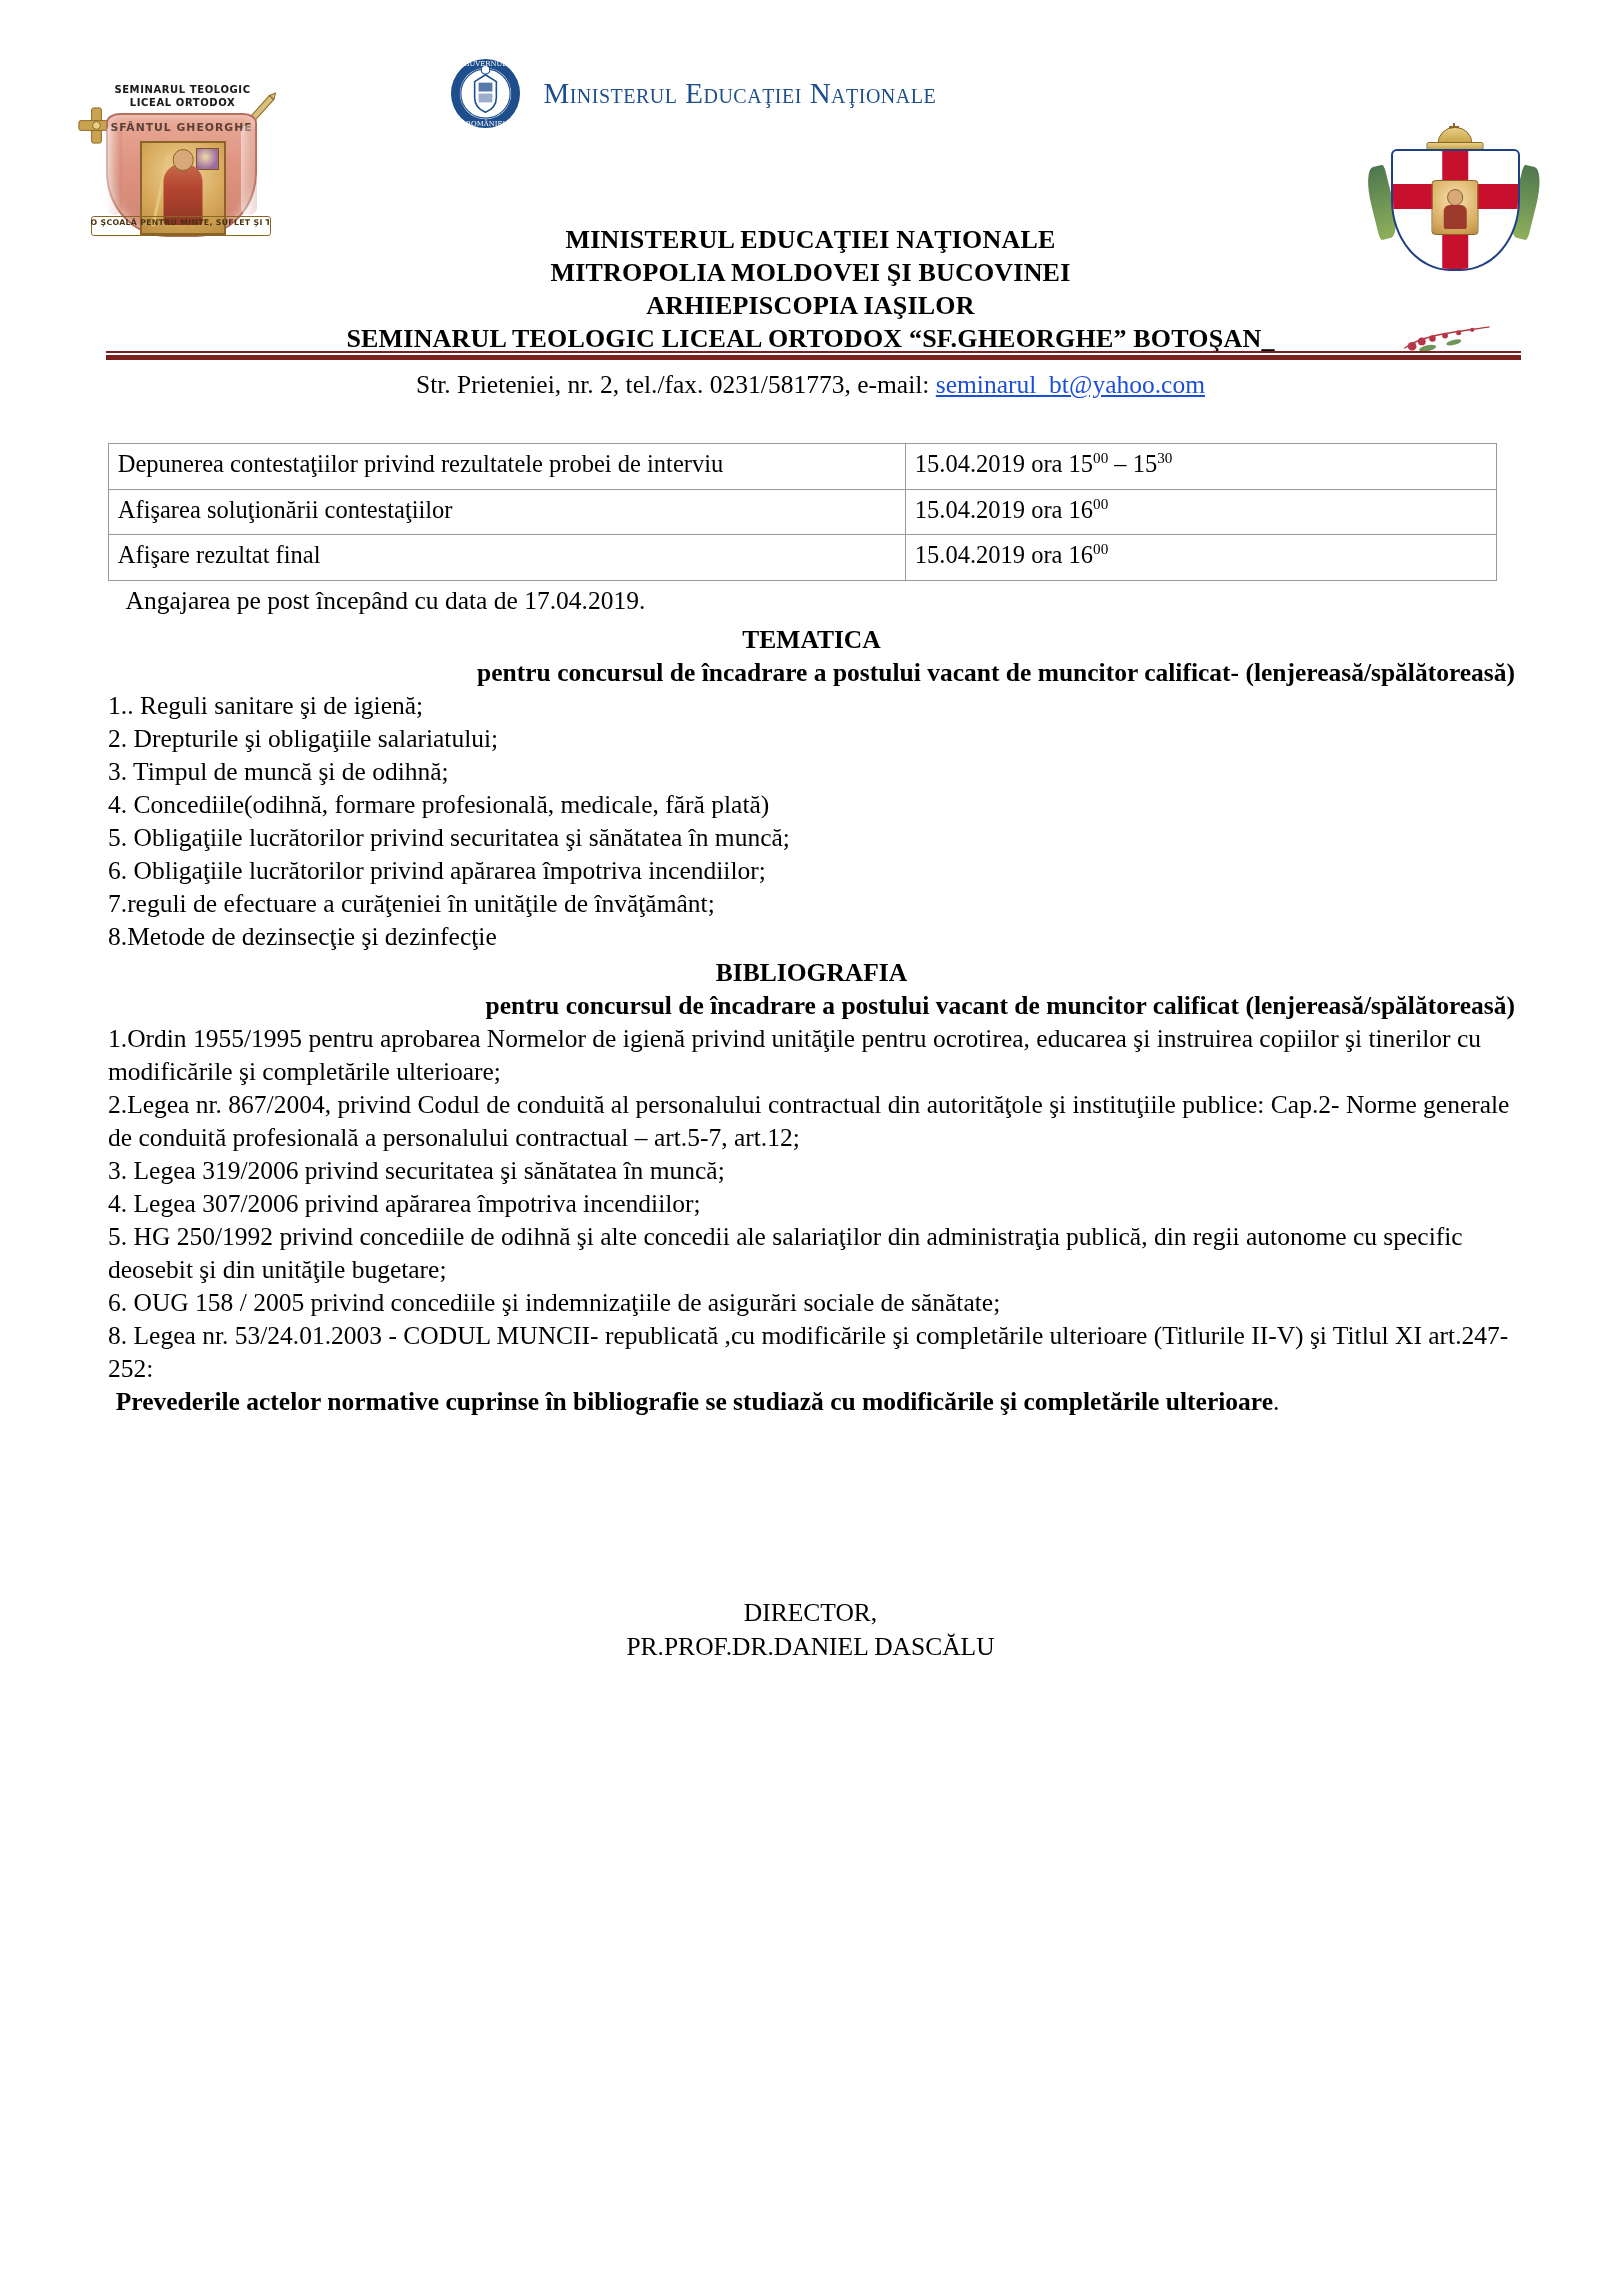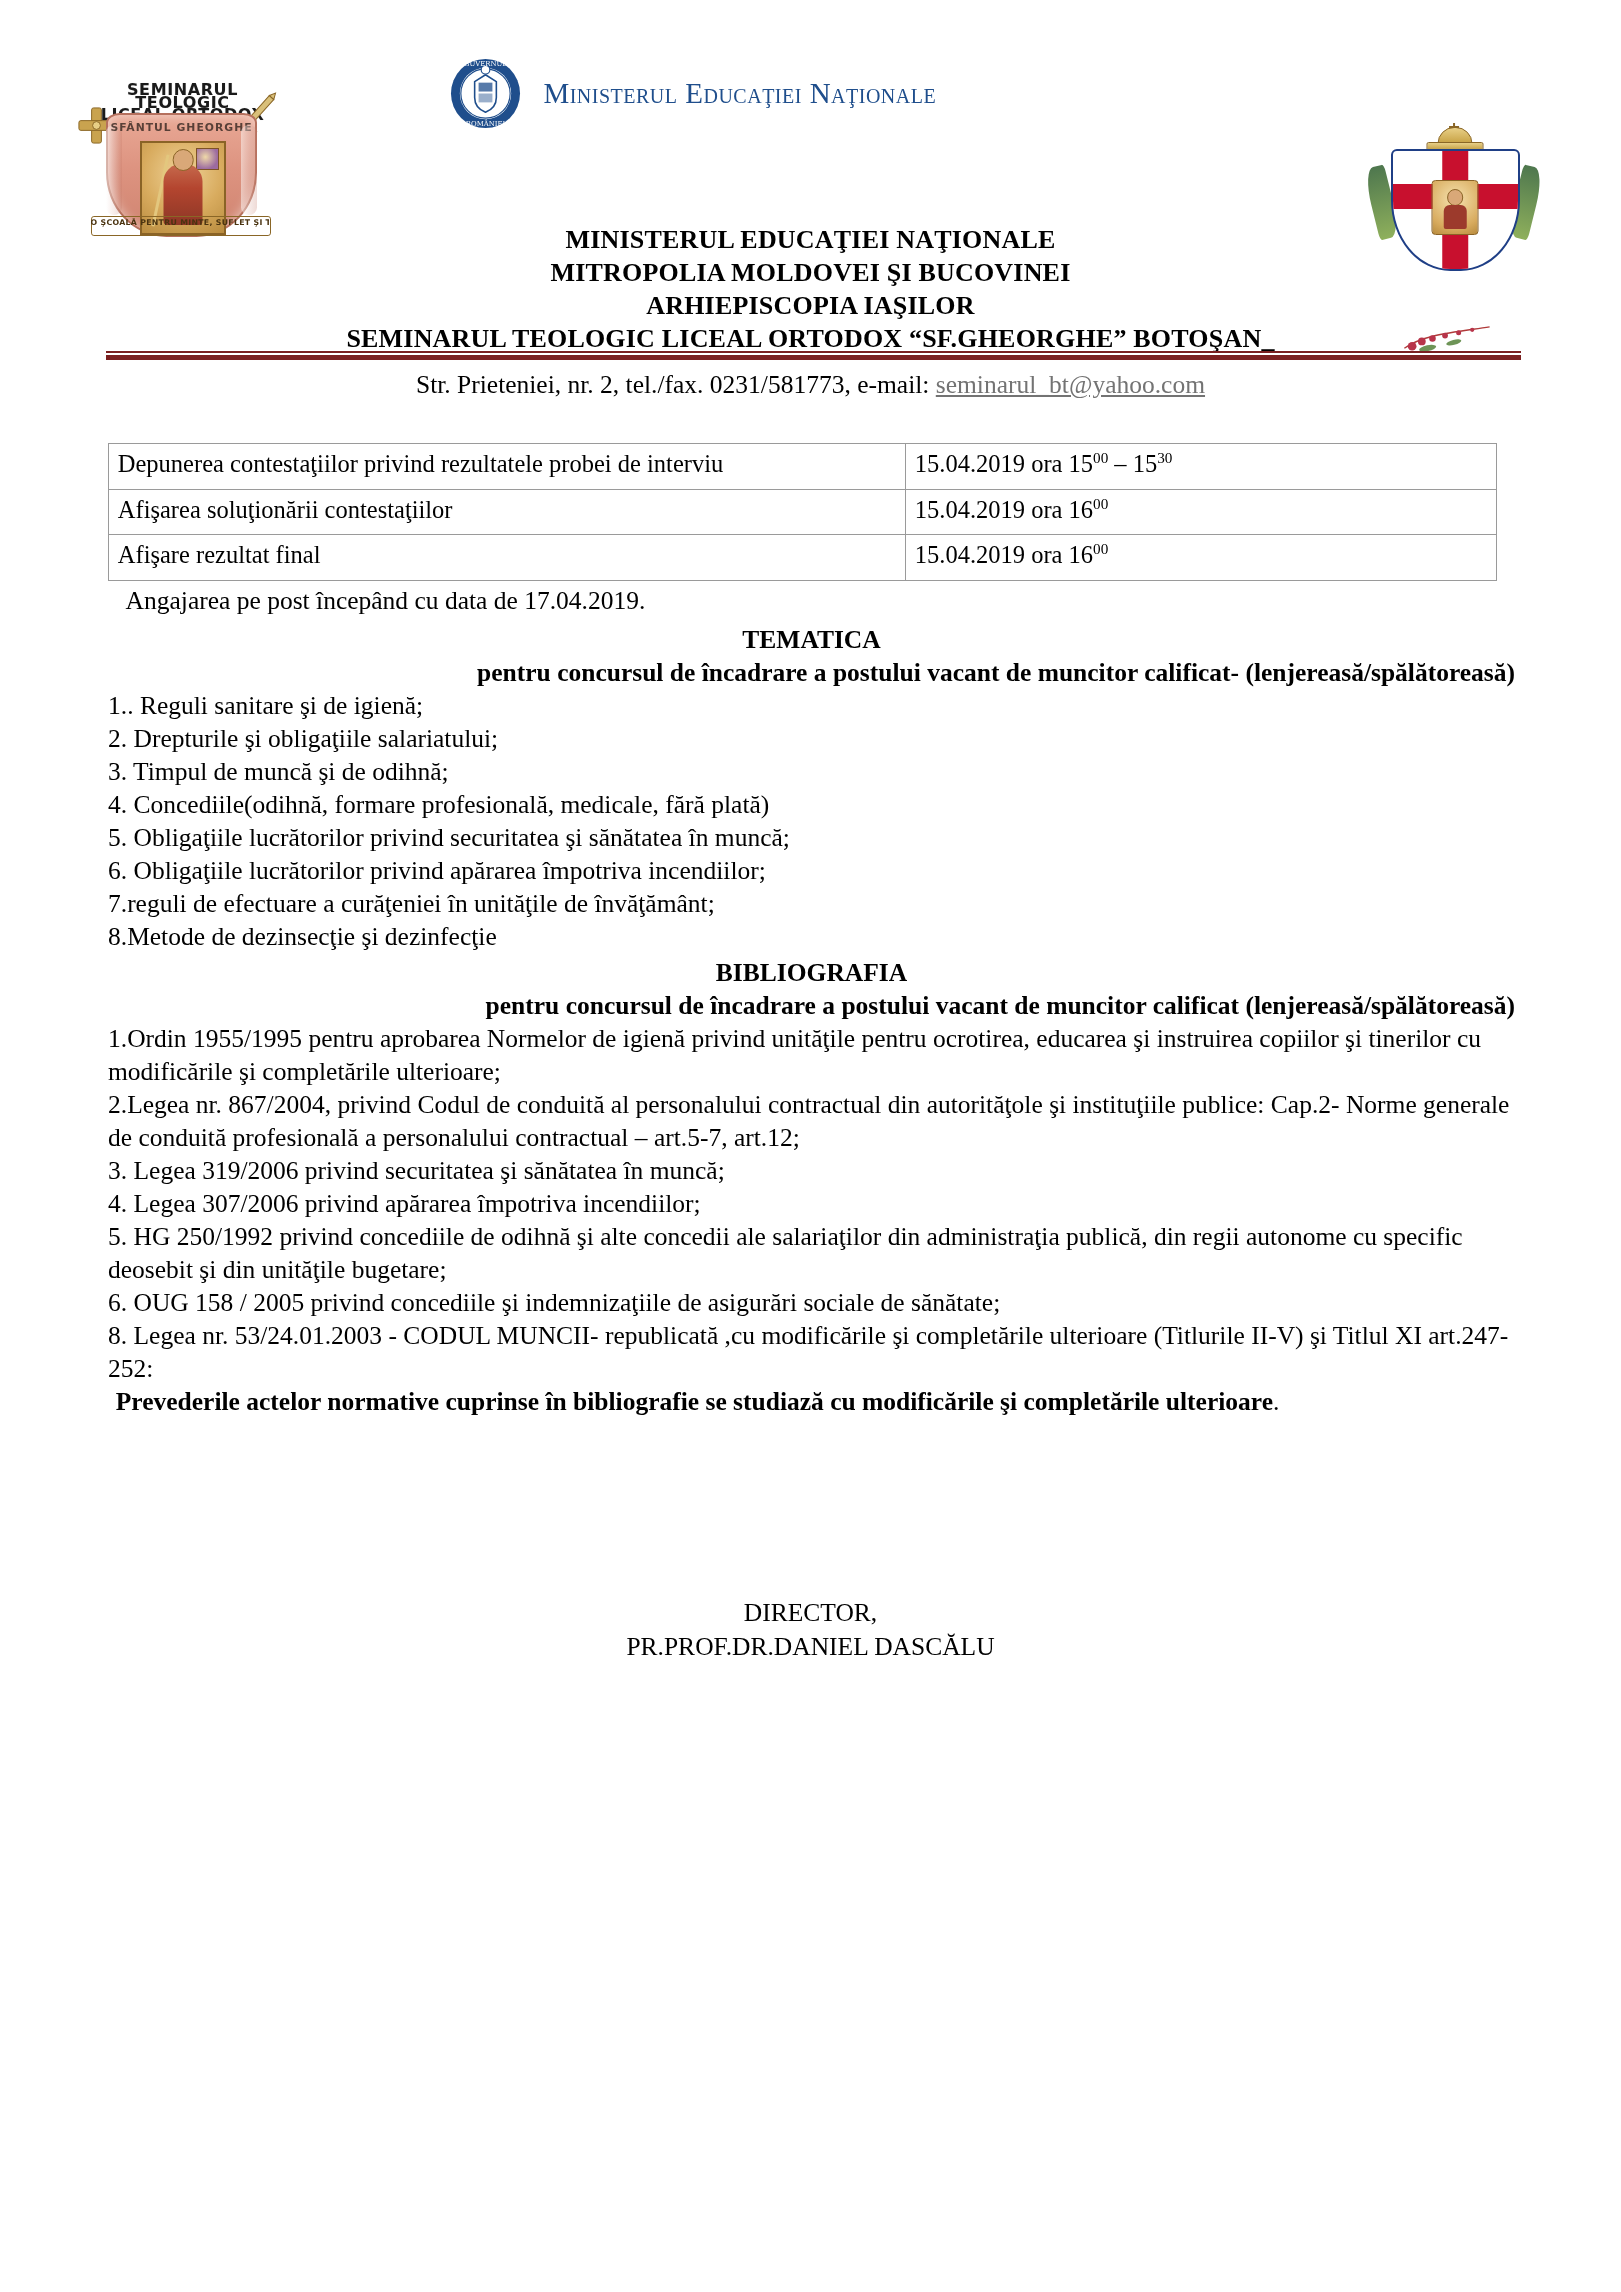--- a/index.html
+++ b/index.html
@@ -59,21 +59,21 @@
     height: 172px;
   }
   .crest-top-text {
     position: absolute;
     left: 23.5px;
     top: 5.9px;
     width: 176px;
     text-align: center;
     font-family: "DejaVu Sans", sans-serif;
     font-weight: bold;
-    font-size: 16px;
+    font-size: 10px;
     line-height: 12.7px;
     letter-spacing: 0.6px;
     color: #1a1a1a;
     text-shadow: 0 0 1px #d8d8d8;
   }
   .crest-shield {
     position: absolute;
     left: 35px;
     top: 35px;
     width: 147px;
@@ -371,21 +371,21 @@
     position: absolute;
     left: 0;
     top: 368px;
     width: 1621px;
     text-align: center;
     font-size: 25.5px;
     line-height: 33px;
   }
   .contact-line a,
   .email-link {
-    color: #737373;
+    color: #1d4ed8;
     text-decoration: underline;
   }
 
   
   .schedule-table {
     position: absolute;
     left: 108px;
     top: 443px;
     width: 1389px;
     border-collapse: collapse;

